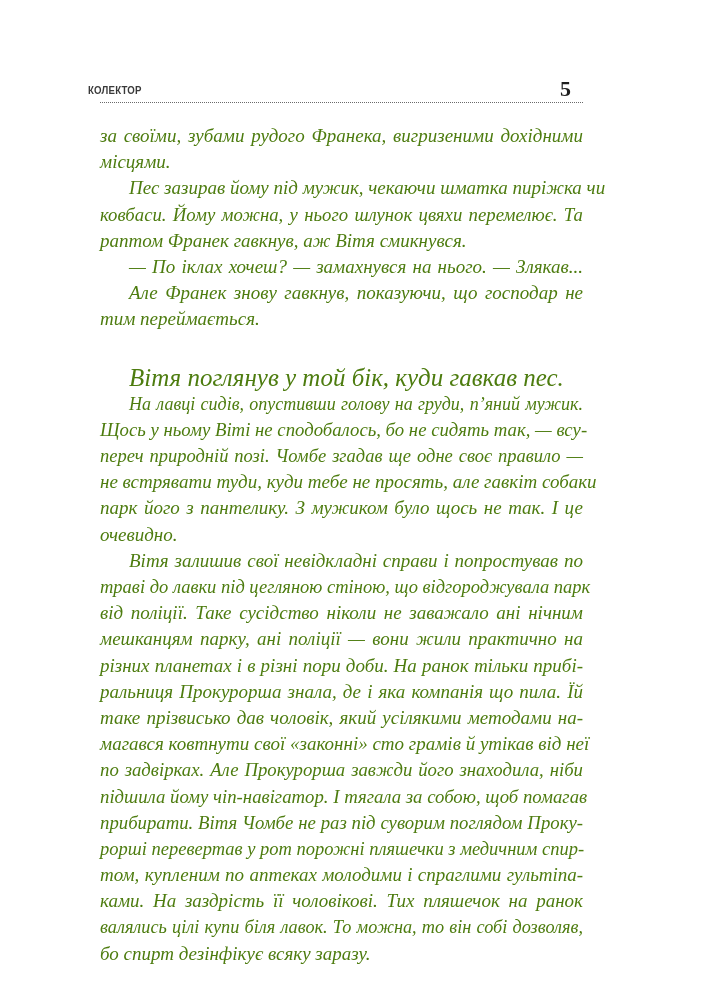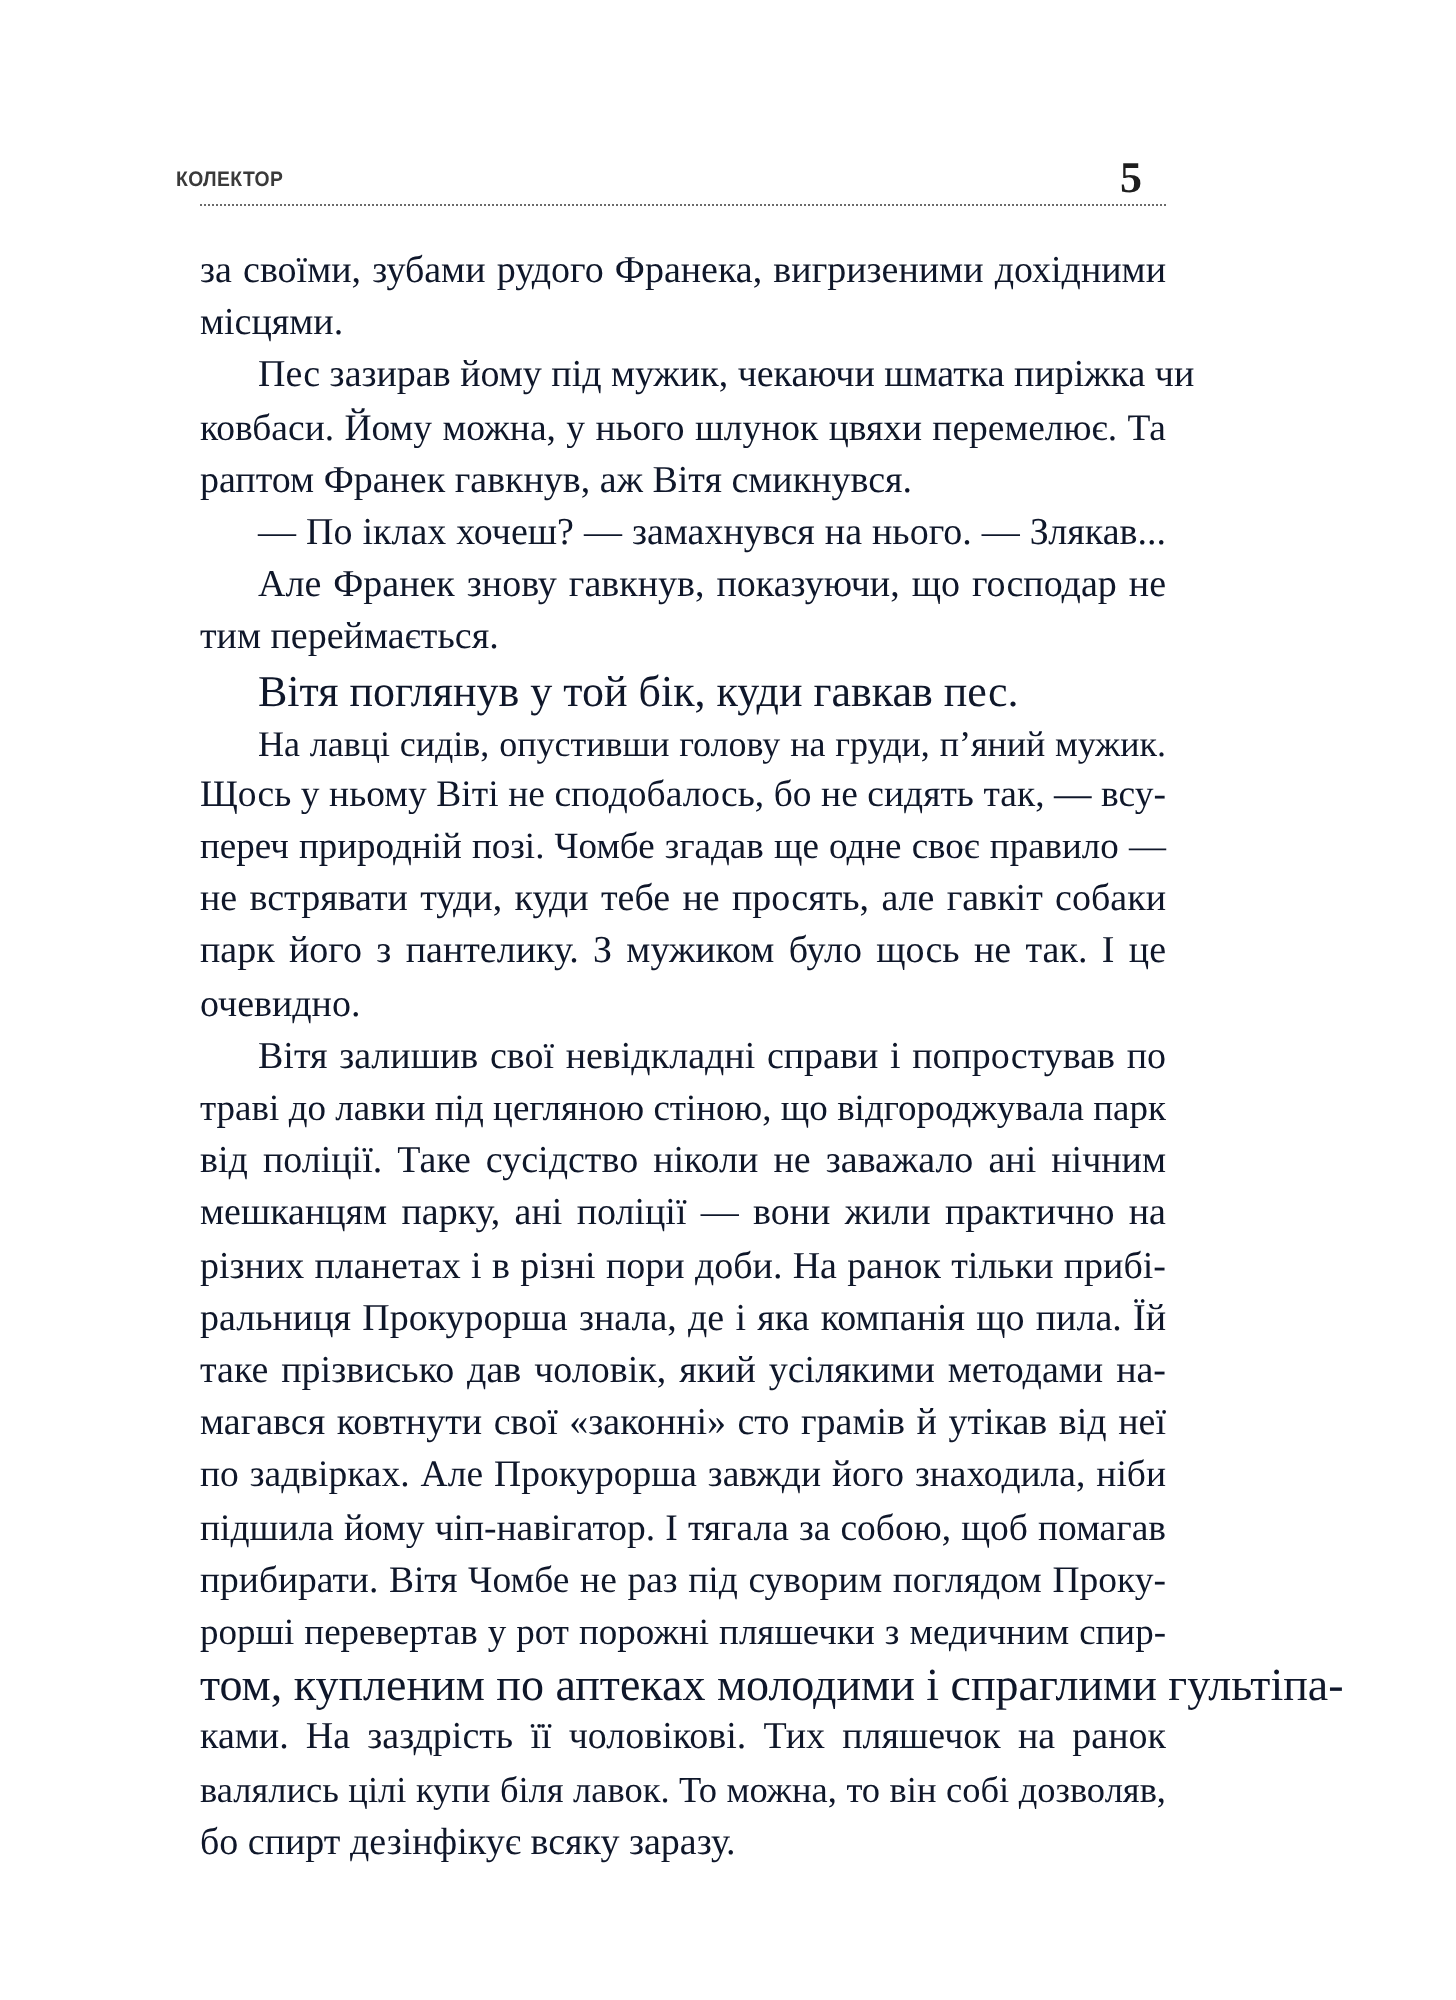--- a/index.html
+++ b/index.html
@@ -65,21 +65,22 @@
     }
     .line {
       display: block;
       height: 26.2px;
       line-height: 26.2px;
       font-family: "Liberation Serif", serif;
       font-size: 19px;
       white-space: nowrap;
       text-align: justify;
       text-align-last: justify;
-      color: #0f172a;
+      color: #4d7c0f;
+      font-style: italic;
     }
     .line.last {
       text-align-last: left;
     }
     .line.indent {
       padding-left: 29px;
     }
   </style>
 </head>
 <body>
@@ -93,37 +94,37 @@
 
   <div class="body-text" id="body-text">
       <span class="line" style="font-size: 19px;">за своїми, зубами рудого Франека, вигризеними дохідними</span>
       <span class="line last" style="font-size: 19px;">місцями.</span>
       <span class="line indent" style="font-size: 19px;">Пес зазирав йому під мужик, чекаючи шматка пиріжка чи</span>
       <span class="line" style="font-size: 18.75px;">ковбаси. Йому можна, у нього шлунок цвяхи перемелює. Та</span>
       <span class="line last" style="font-size: 19px;">раптом Франек гавкнув, аж Вітя смикнувся.</span>
       <span class="line indent" style="font-size: 19px;">— По іклах хочеш? — замахнувся на нього. — Злякав...</span>
       <span class="line indent" style="font-size: 19px;">Але Франек знову гавкнув, показуючи, що господар не</span>
       <span class="line last" style="font-size: 19px;">тим переймається.</span>
-      <span class="line indent last" style="font-size: 22px;">Вітя поглянув у той бік, куди гавкав пес.</span>
+      <span class="line indent last" style="font-size: 25px; margin-top: 32px;">Вітя поглянув у той бік, куди гавкав пес.</span>
       <span class="line indent" style="font-size: 18px;">На лавці сидів, опустивши голову на груди, п’яний мужик.</span>
       <span class="line" style="font-size: 18.75px;">Щось у ньому Віті не сподобалось, бо не сидять так, — всу-</span>
       <span class="line" style="font-size: 18.5px;">переч природній позі. Чомбе згадав ще одне своє правило —</span>
       <span class="line" style="font-size: 19px;">не встрявати туди, куди тебе не просять, але гавкіт собаки</span>
       <span class="line" style="font-size: 19px;">парк його з пантелику. З мужиком було щось не так. І це</span>
       <span class="line last" style="font-size: 19px;">очевидно.</span>
       <span class="line indent" style="font-size: 19px;">Вітя залишив свої невідкладні справи і попростував по</span>
       <span class="line" style="font-size: 18.5px;">траві до лавки під цегляною стіною, що відгороджувала парк</span>
       <span class="line" style="font-size: 19px;">від поліції. Таке сусідство ніколи не заважало ані нічним</span>
       <span class="line" style="font-size: 19px;">мешканцям парку, ані поліції — вони жили практично на</span>
       <span class="line" style="font-size: 19px;">різних планетах і в різні пори доби. На ранок тільки прибі-</span>
       <span class="line" style="font-size: 19px;">ральниця Прокурорша знала, де і яка компанія що пила. Їй</span>
       <span class="line" style="font-size: 19px;">таке прізвисько дав чоловік, який усілякими методами на-</span>
       <span class="line" style="font-size: 19px;">магався ковтнути свої «законні» сто грамів й утікав від неї</span>
       <span class="line" style="font-size: 18.75px;">по задвірках. Але Прокурорша завжди його знаходила, ніби</span>
       <span class="line" style="font-size: 18.75px;">підшила йому чіп-навігатор. І тягала за собою, щоб помагав</span>
       <span class="line" style="font-size: 18.75px;">прибирати. Вітя Чомбе не раз під суворим поглядом Проку-</span>
       <span class="line" style="font-size: 18.5px;">рорші перевертав у рот порожні пляшечки з медичним спир-</span>
-      <span class="line" style="font-size: 23px;">том, купленим по аптеках молодими і спраглими гультіпа-</span>
+      <span class="line" style="font-size: 19px;">том, купленим по аптеках молодими і спраглими гультіпа-</span>
       <span class="line" style="font-size: 19px;">ками. На заздрість її чоловікові. Тих пляшечок на ранок</span>
       <span class="line" style="font-size: 18.25px;">валялись цілі купи біля лавок. То можна, то він собі дозволяв,</span>
       <span class="line last" style="font-size: 19px;">бо спирт дезінфікує всяку заразу.</span>
     </div>
 </div>
 
 </body></html>

